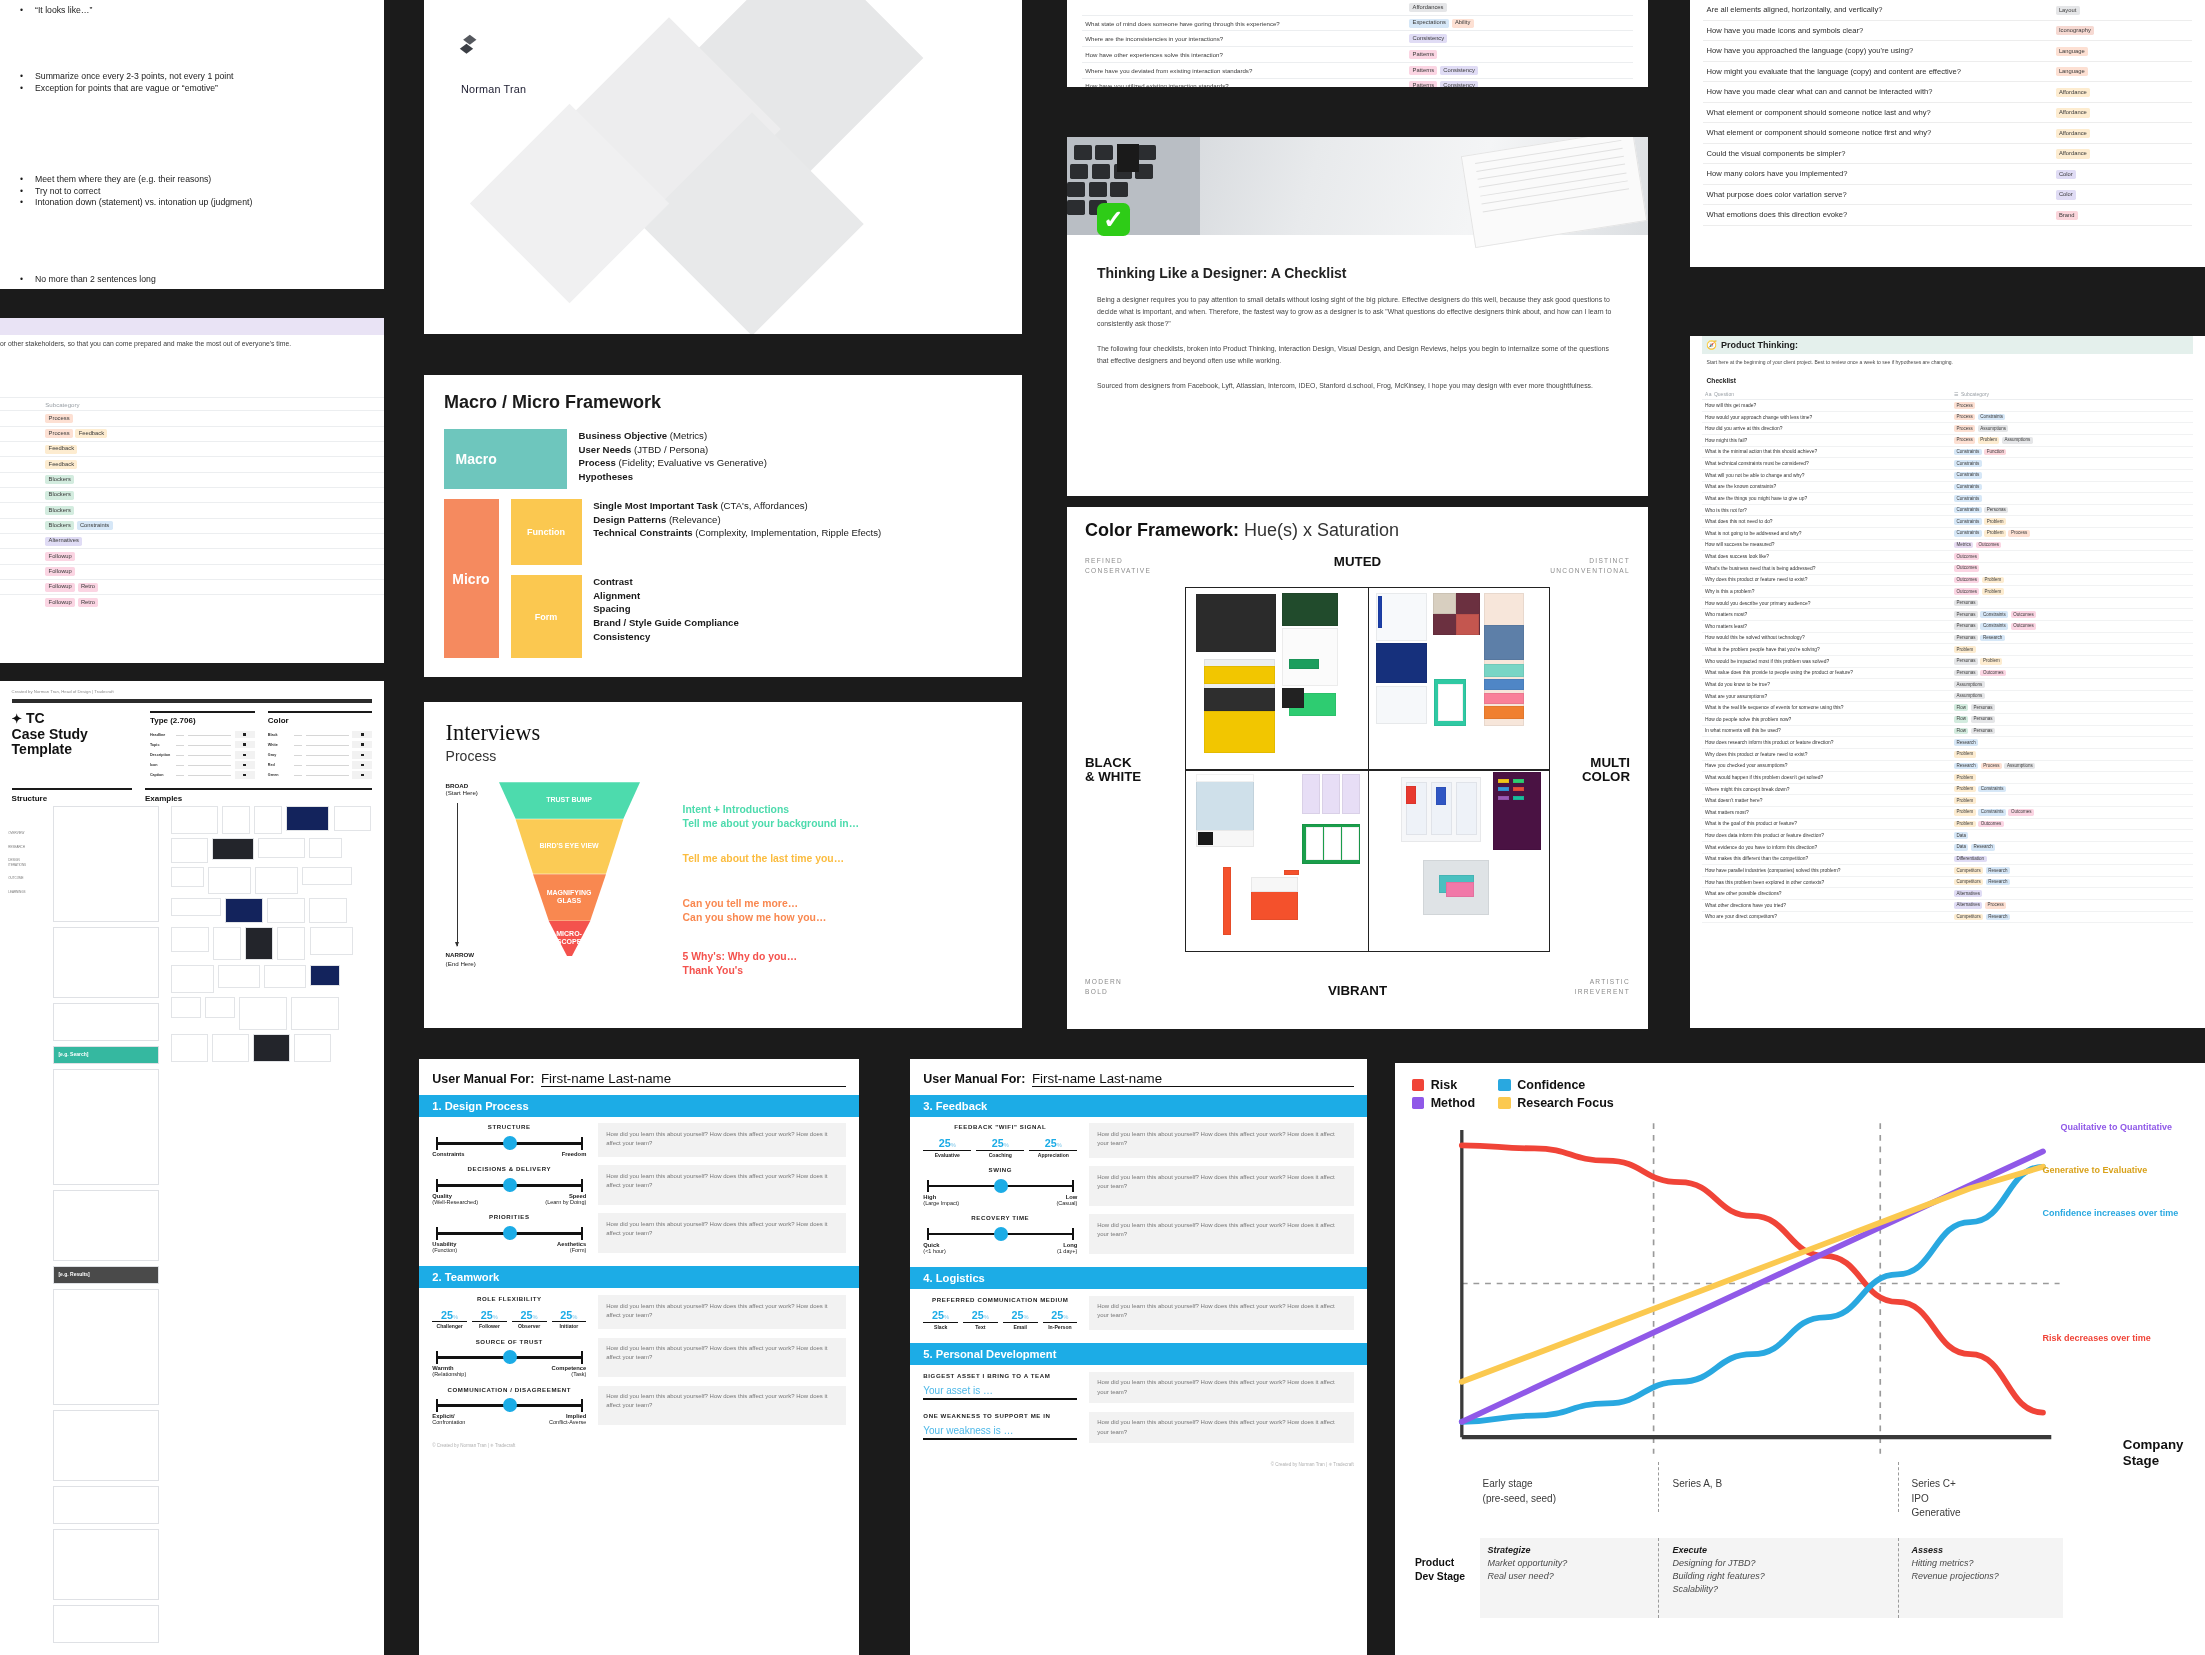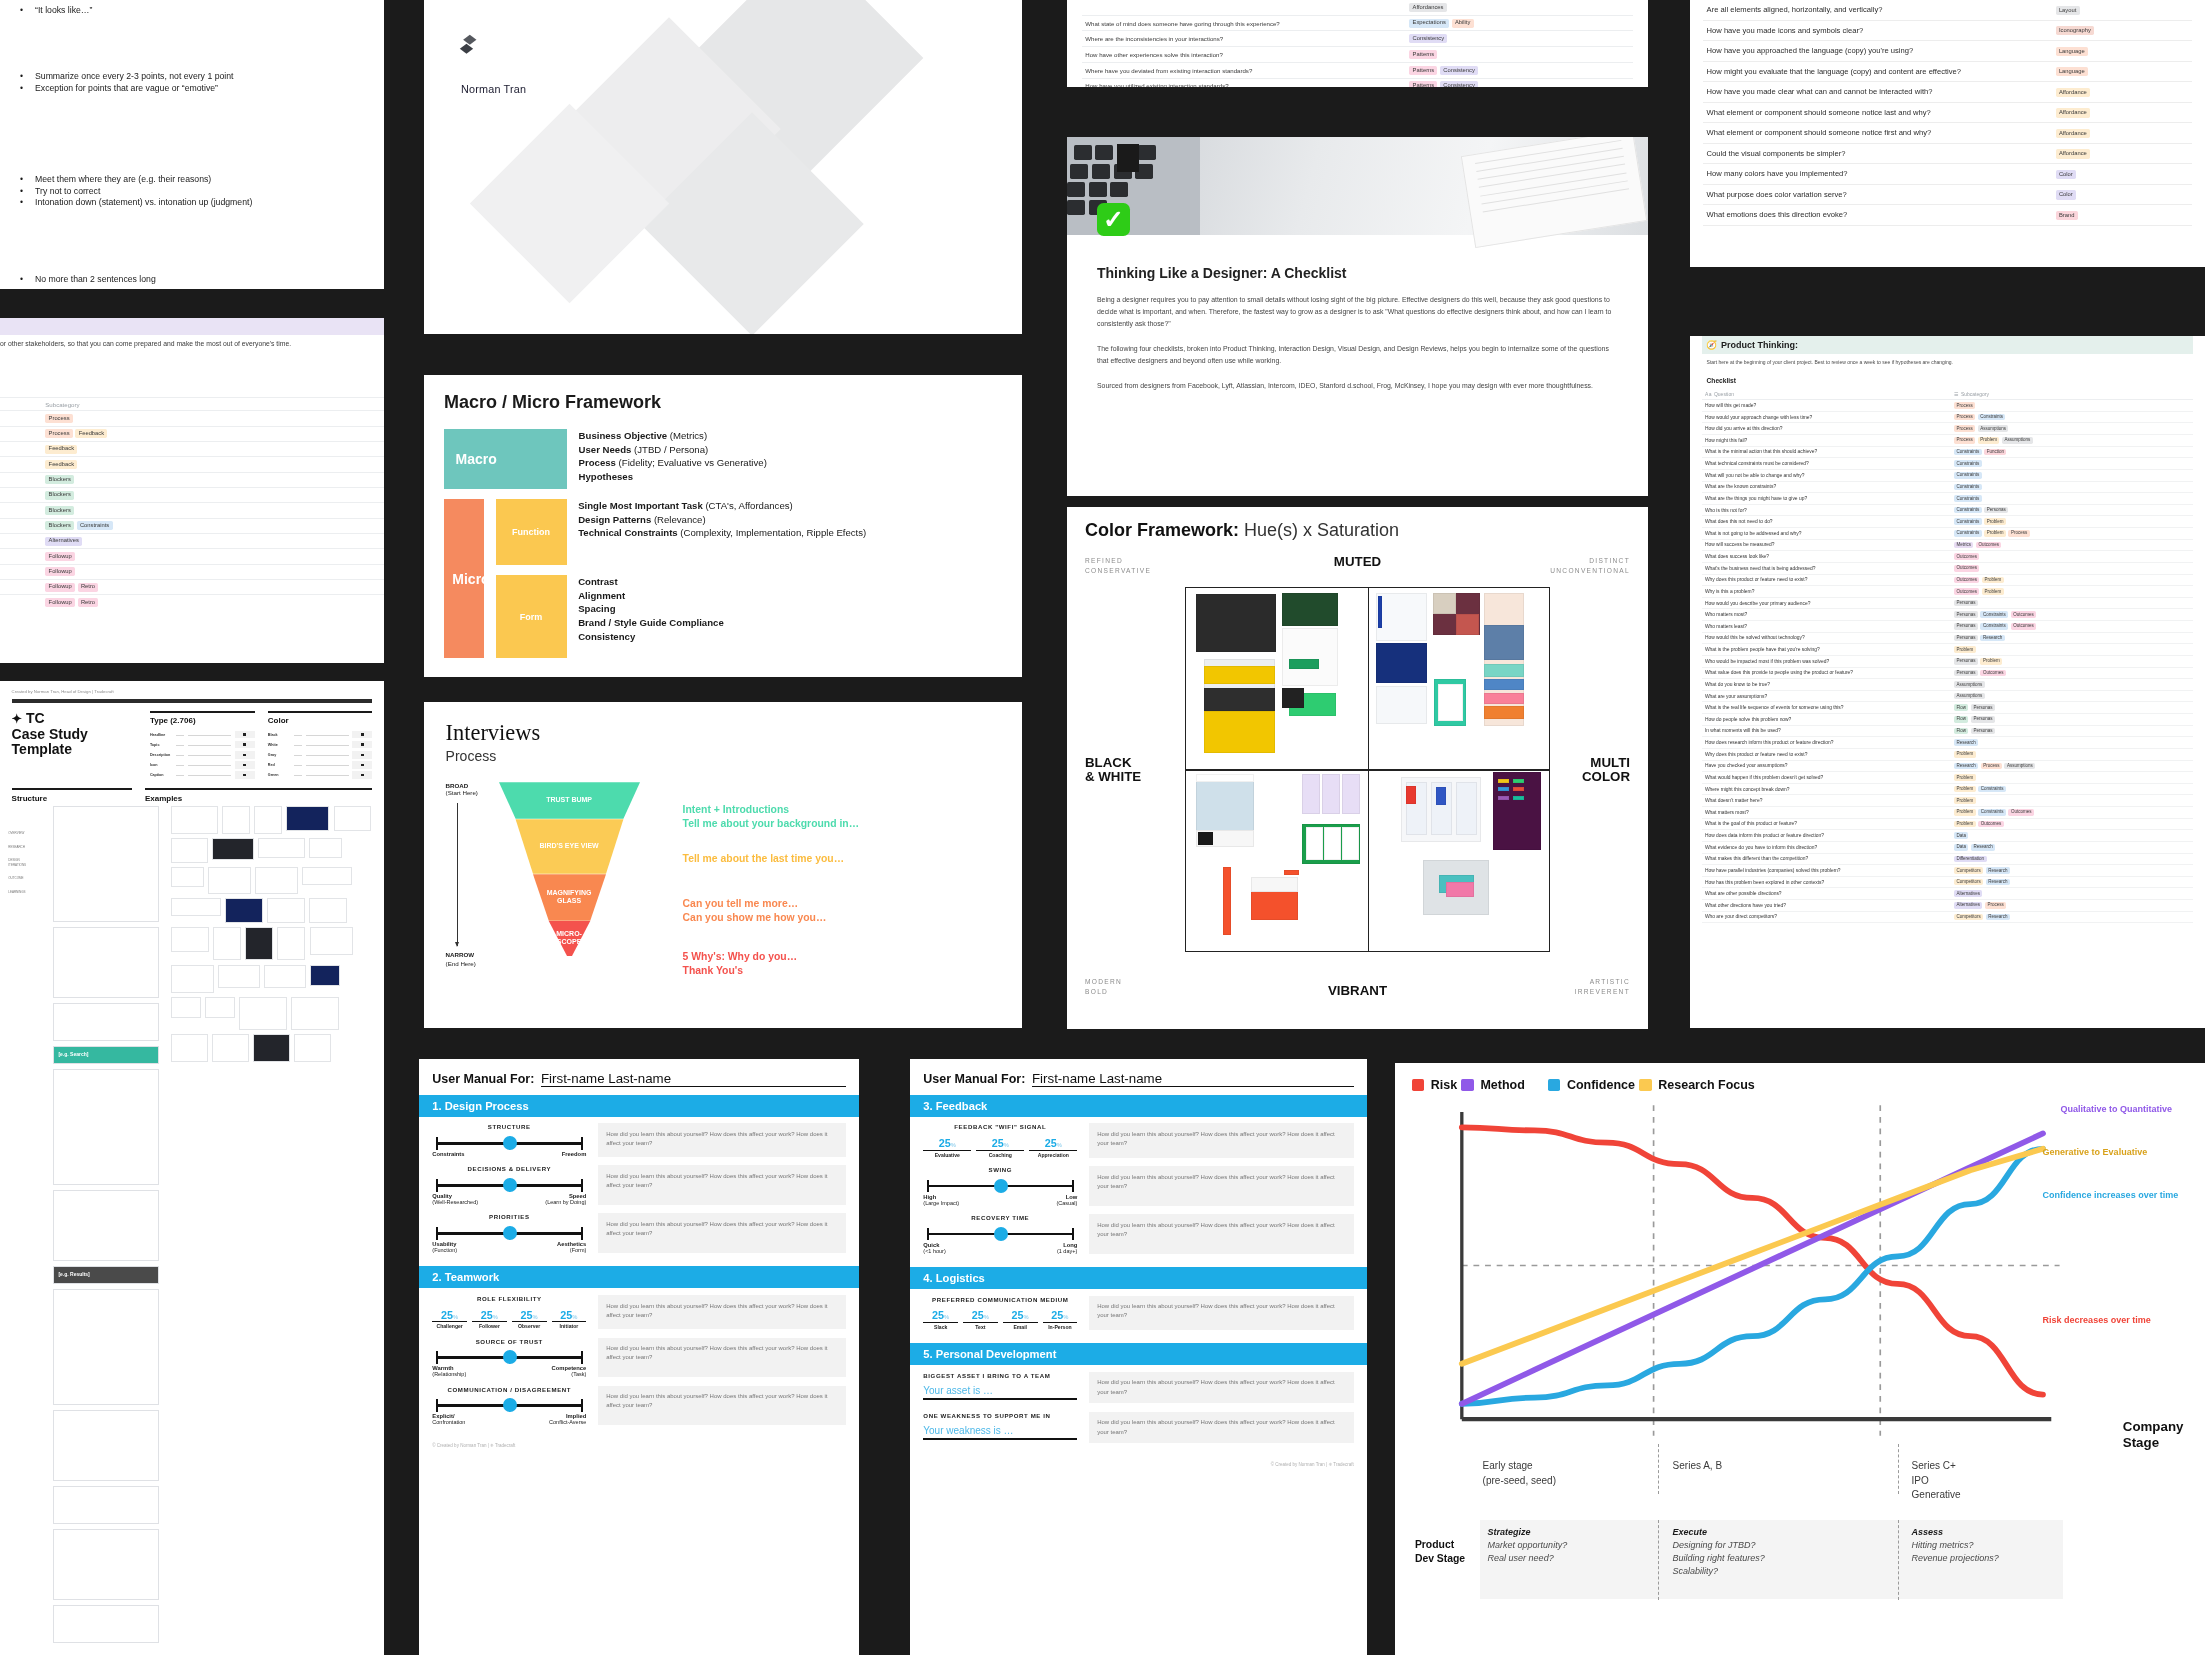--- a/index.html
+++ b/index.html
@@ -97,21 +97,21 @@
     position:absolute; left: 35px; top: 98px;
     font-family: "Liberation Serif", serif; font-size: 43px; color: #13162e;
   }
   .dia { position:absolute; background:#ececec; transform: rotate(45deg); }
 
   
   #p-macro { left: 424px; top: 375px; width: 598px; height: 302px; padding: 16.6px 20px; }
   .mm-title { font-size: 18px; font-weight: bold; color: #1a1a1a; margin-bottom: 16.6px; }
   .mm-row { display: flex; gap: 11.6px; align-items: flex-start; }
   .mm-macro-box { width: 123px; height: 60px; background: #6ec6bd; color:#fff; font-size:14px; font-weight:bold; display:flex; align-items:center; padding-left:11.6px; }
-  .mm-micro-col { width: 40px; background:#f58a5f; color:#fff; font-size:14px; font-weight:bold; display:flex; align-items:center; padding-left:8.3px; }
+  .mm-micro-col { width: 55px; background:#f58a5f; color:#fff; font-size:14px; font-weight:bold; display:flex; align-items:center; padding-left:8.3px; }
   .mm-sub { width: 71px; background:#fbc850; color:#fff; font-size:9px; font-weight:bold; display:flex; align-items:center; justify-content:center; }
   .mm-list { font-size: 9.6px; line-height: 1.42; color:#1a1a1a; }
   .mm-list b { font-weight: bold; }
 
   
   #p-interviews { left: 424px; top: 702px; width: 598px; height: 326px; padding: 18px 21.6px; }
   .iv-title { font-family:"Liberation Serif", serif; font-size: 22.4px; color:#111; }
   .iv-sub { font-size: 14px; color: #333; margin-top: 1.7px; }
   .iv-body { display:flex; margin-top: 18px; }
   .iv-axis { width: 53px; font-size: 6.2px; font-weight:bold; color:#1a1a1a; position:relative; }
@@ -204,21 +204,21 @@
   .um-pct .v i { font-size: 5.8px; font-style:normal; color:#9fd5ef; }
   .um-pct .u { border-top: 1.7px solid #111; font-size: 5.1px; font-weight:bold; color:#1a1a1a; padding-top:0.8px; margin-top:0.8px; }
   .um-note { flex:1; background:#f2f2f2; font-size: 6px; color:#777; line-height:1.55; padding: 6.6px 8.3px; min-height:30px; }
   .um-fill { font-size: 10px; color:#4db8e8; border-bottom: 2.5px solid #111; padding-bottom:1.7px; display:block; }
   .um-foot { font-size: 4.5px; color:#b0b0b0; padding: 5px 13.3px 6.6px 13.3px; text-align:left; }
   .um-foot.right { text-align: right; }
 
   
   #p-chart { left: 1395px; top: 1063px; width: 810px; height: 592px; padding: 15px 16.6px 0 16.6px; }
   .ch-legend { display:flex; gap: 23px; margin-bottom: 5px; }
-  .ch-lcol { display:flex; flex-direction:row; gap: 4.2px; }
+  .ch-lcol { display:flex; flex-direction:column; gap: 4.2px; }
   .ch-li { display:flex; align-items:center; gap: 6.6px; font-size: 12.5px; font-weight:bold; color:#111; }
   .sw { width: 12.5px; height: 12.5px; border-radius: 1.7px; }
   .ch-plot { position:relative; height: 357px; margin-top: 3.3px; }
   .ch-ann { position:absolute; font-size: 9px; font-weight:bold; line-height:1.25; }
   .ch-ylab { position:absolute; right: 5px; font-size: 13.3px; font-weight:bold; color:#111; line-height:1.2; }
   .ch-stages { position:relative; height: 66px; }
   .ch-stage { position:absolute; top: 5px; font-size: 10px; color:#3a3a3a; line-height:1.45; }
   .ch-table { position:relative; height: 86px; }
   .ch-tbg { position:absolute; left: 68px; right: 125px; top: 0; bottom: 6.6px; background:#f4f4f4; }
   .ch-cell { position:absolute; top: 6px; font-size: 9px; color:#4a4a4a; line-height:1.45;font-style:italic; }

